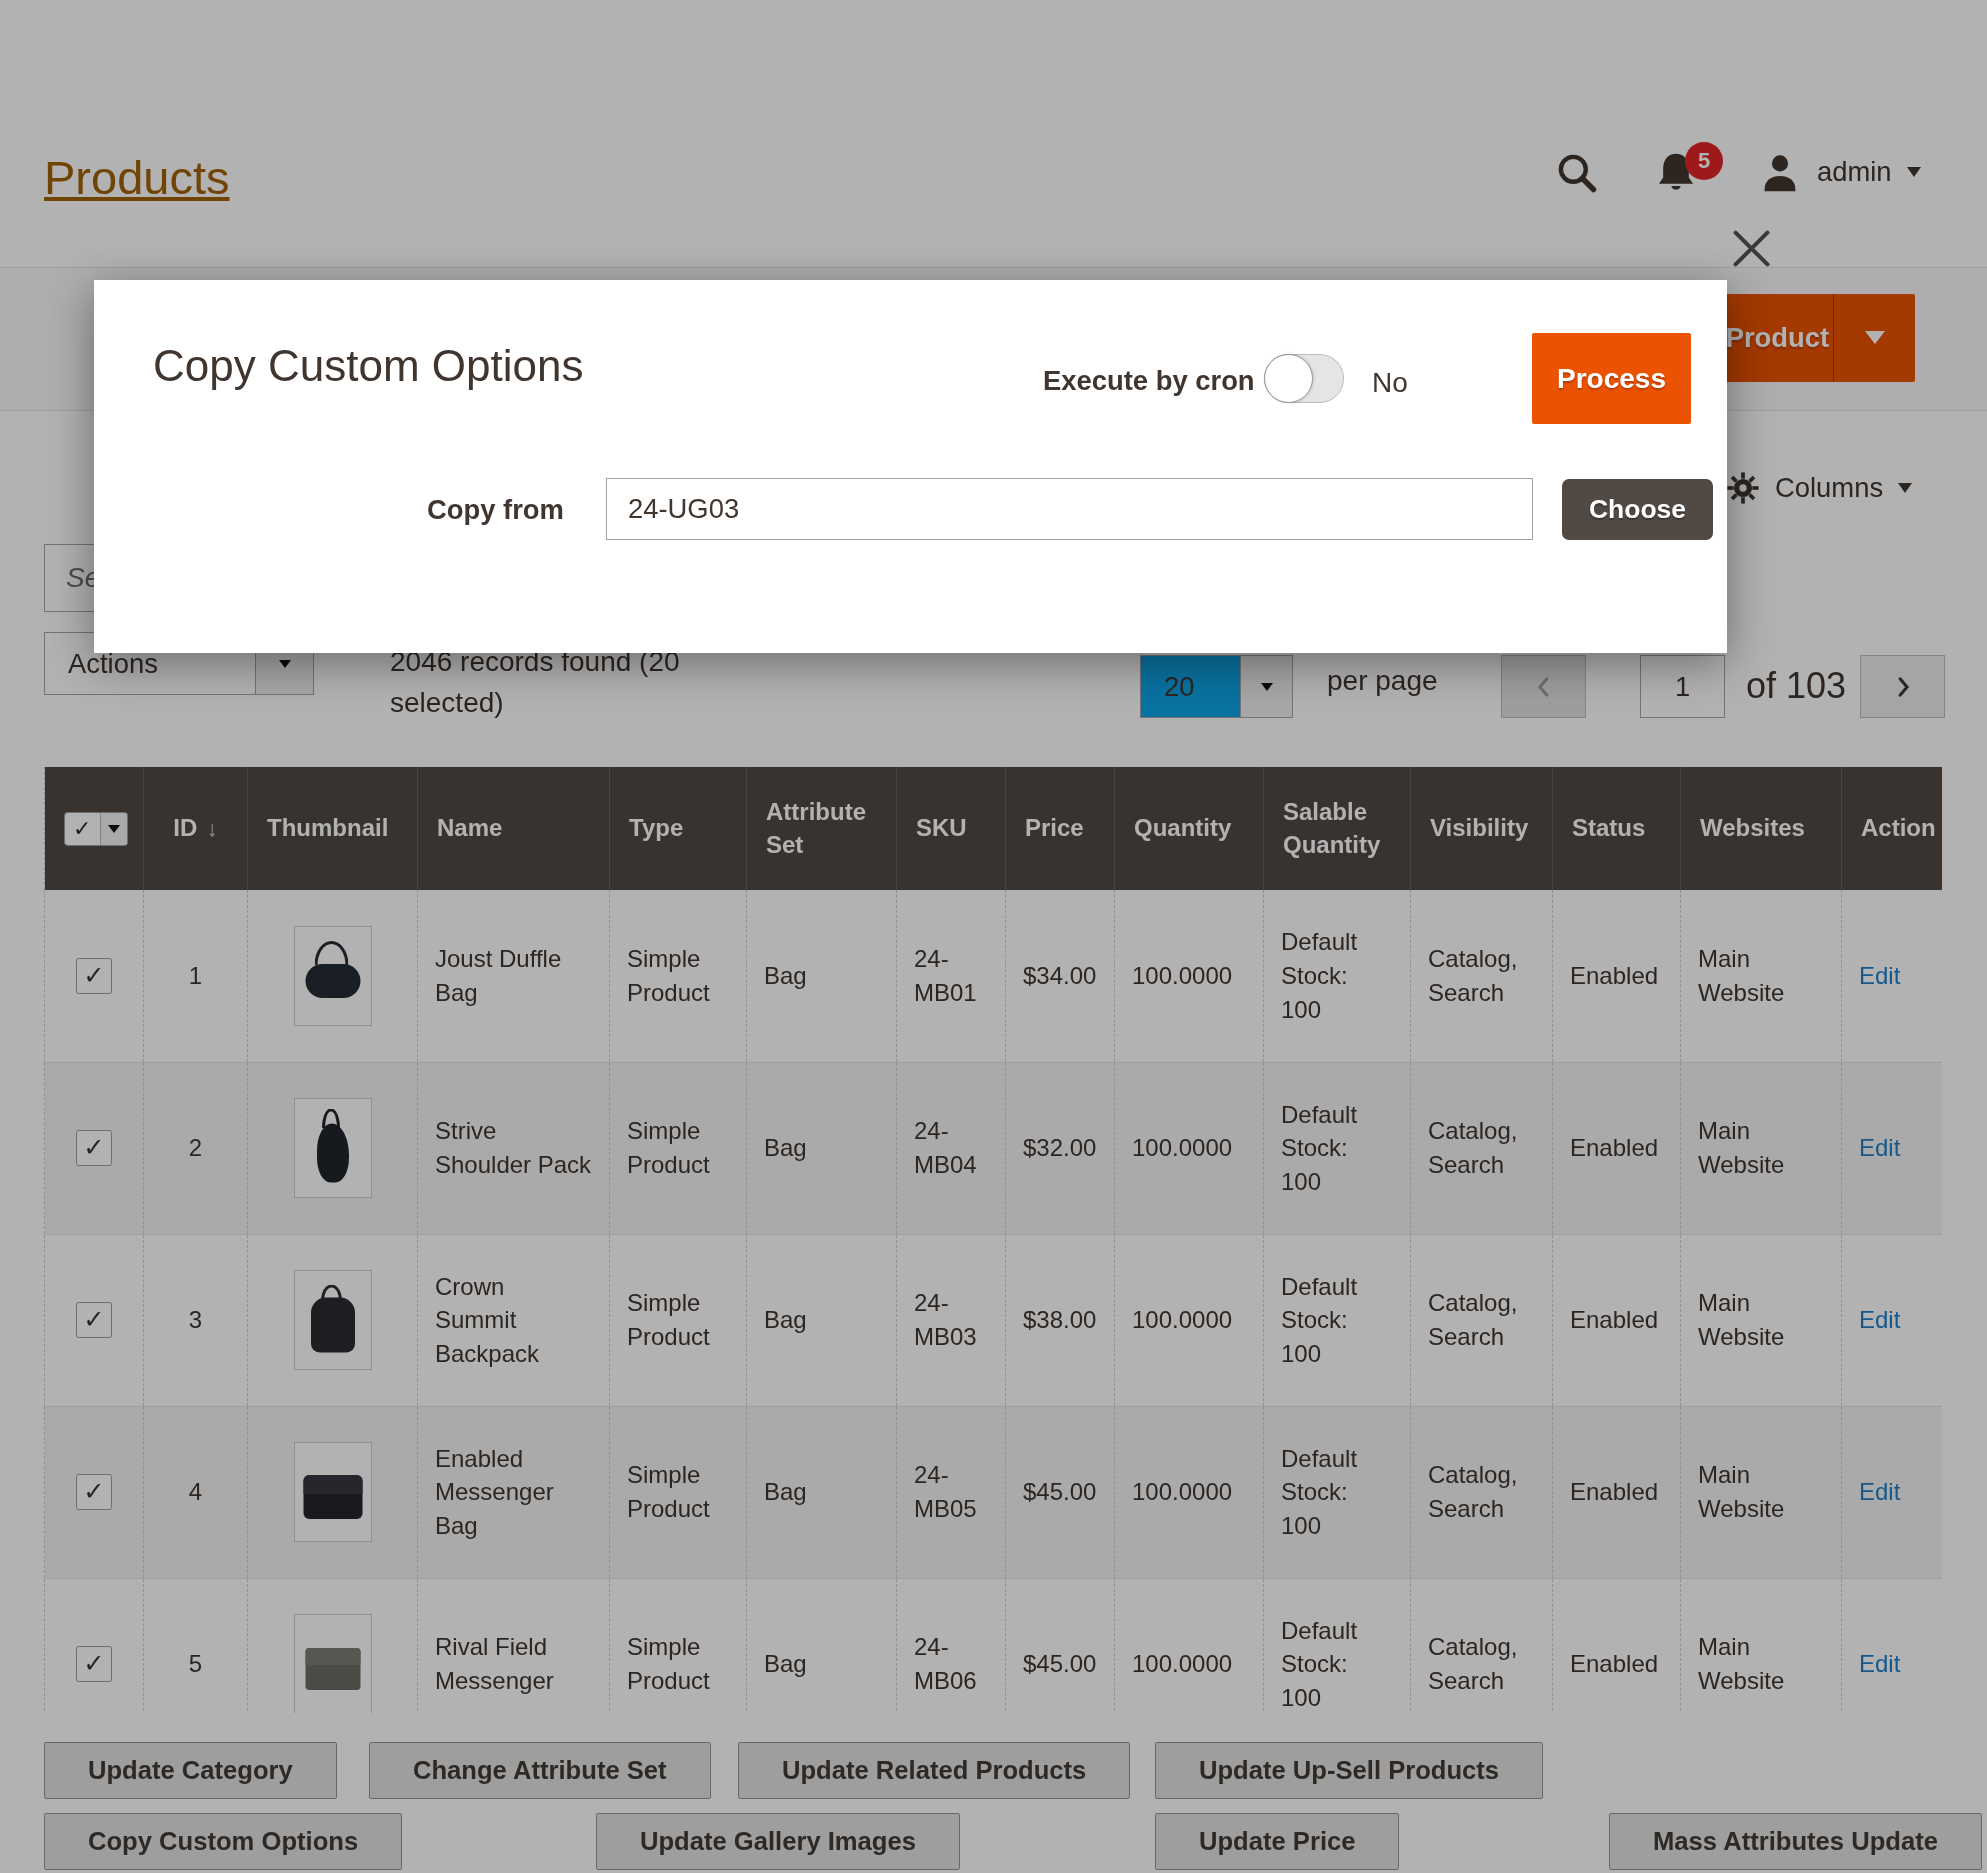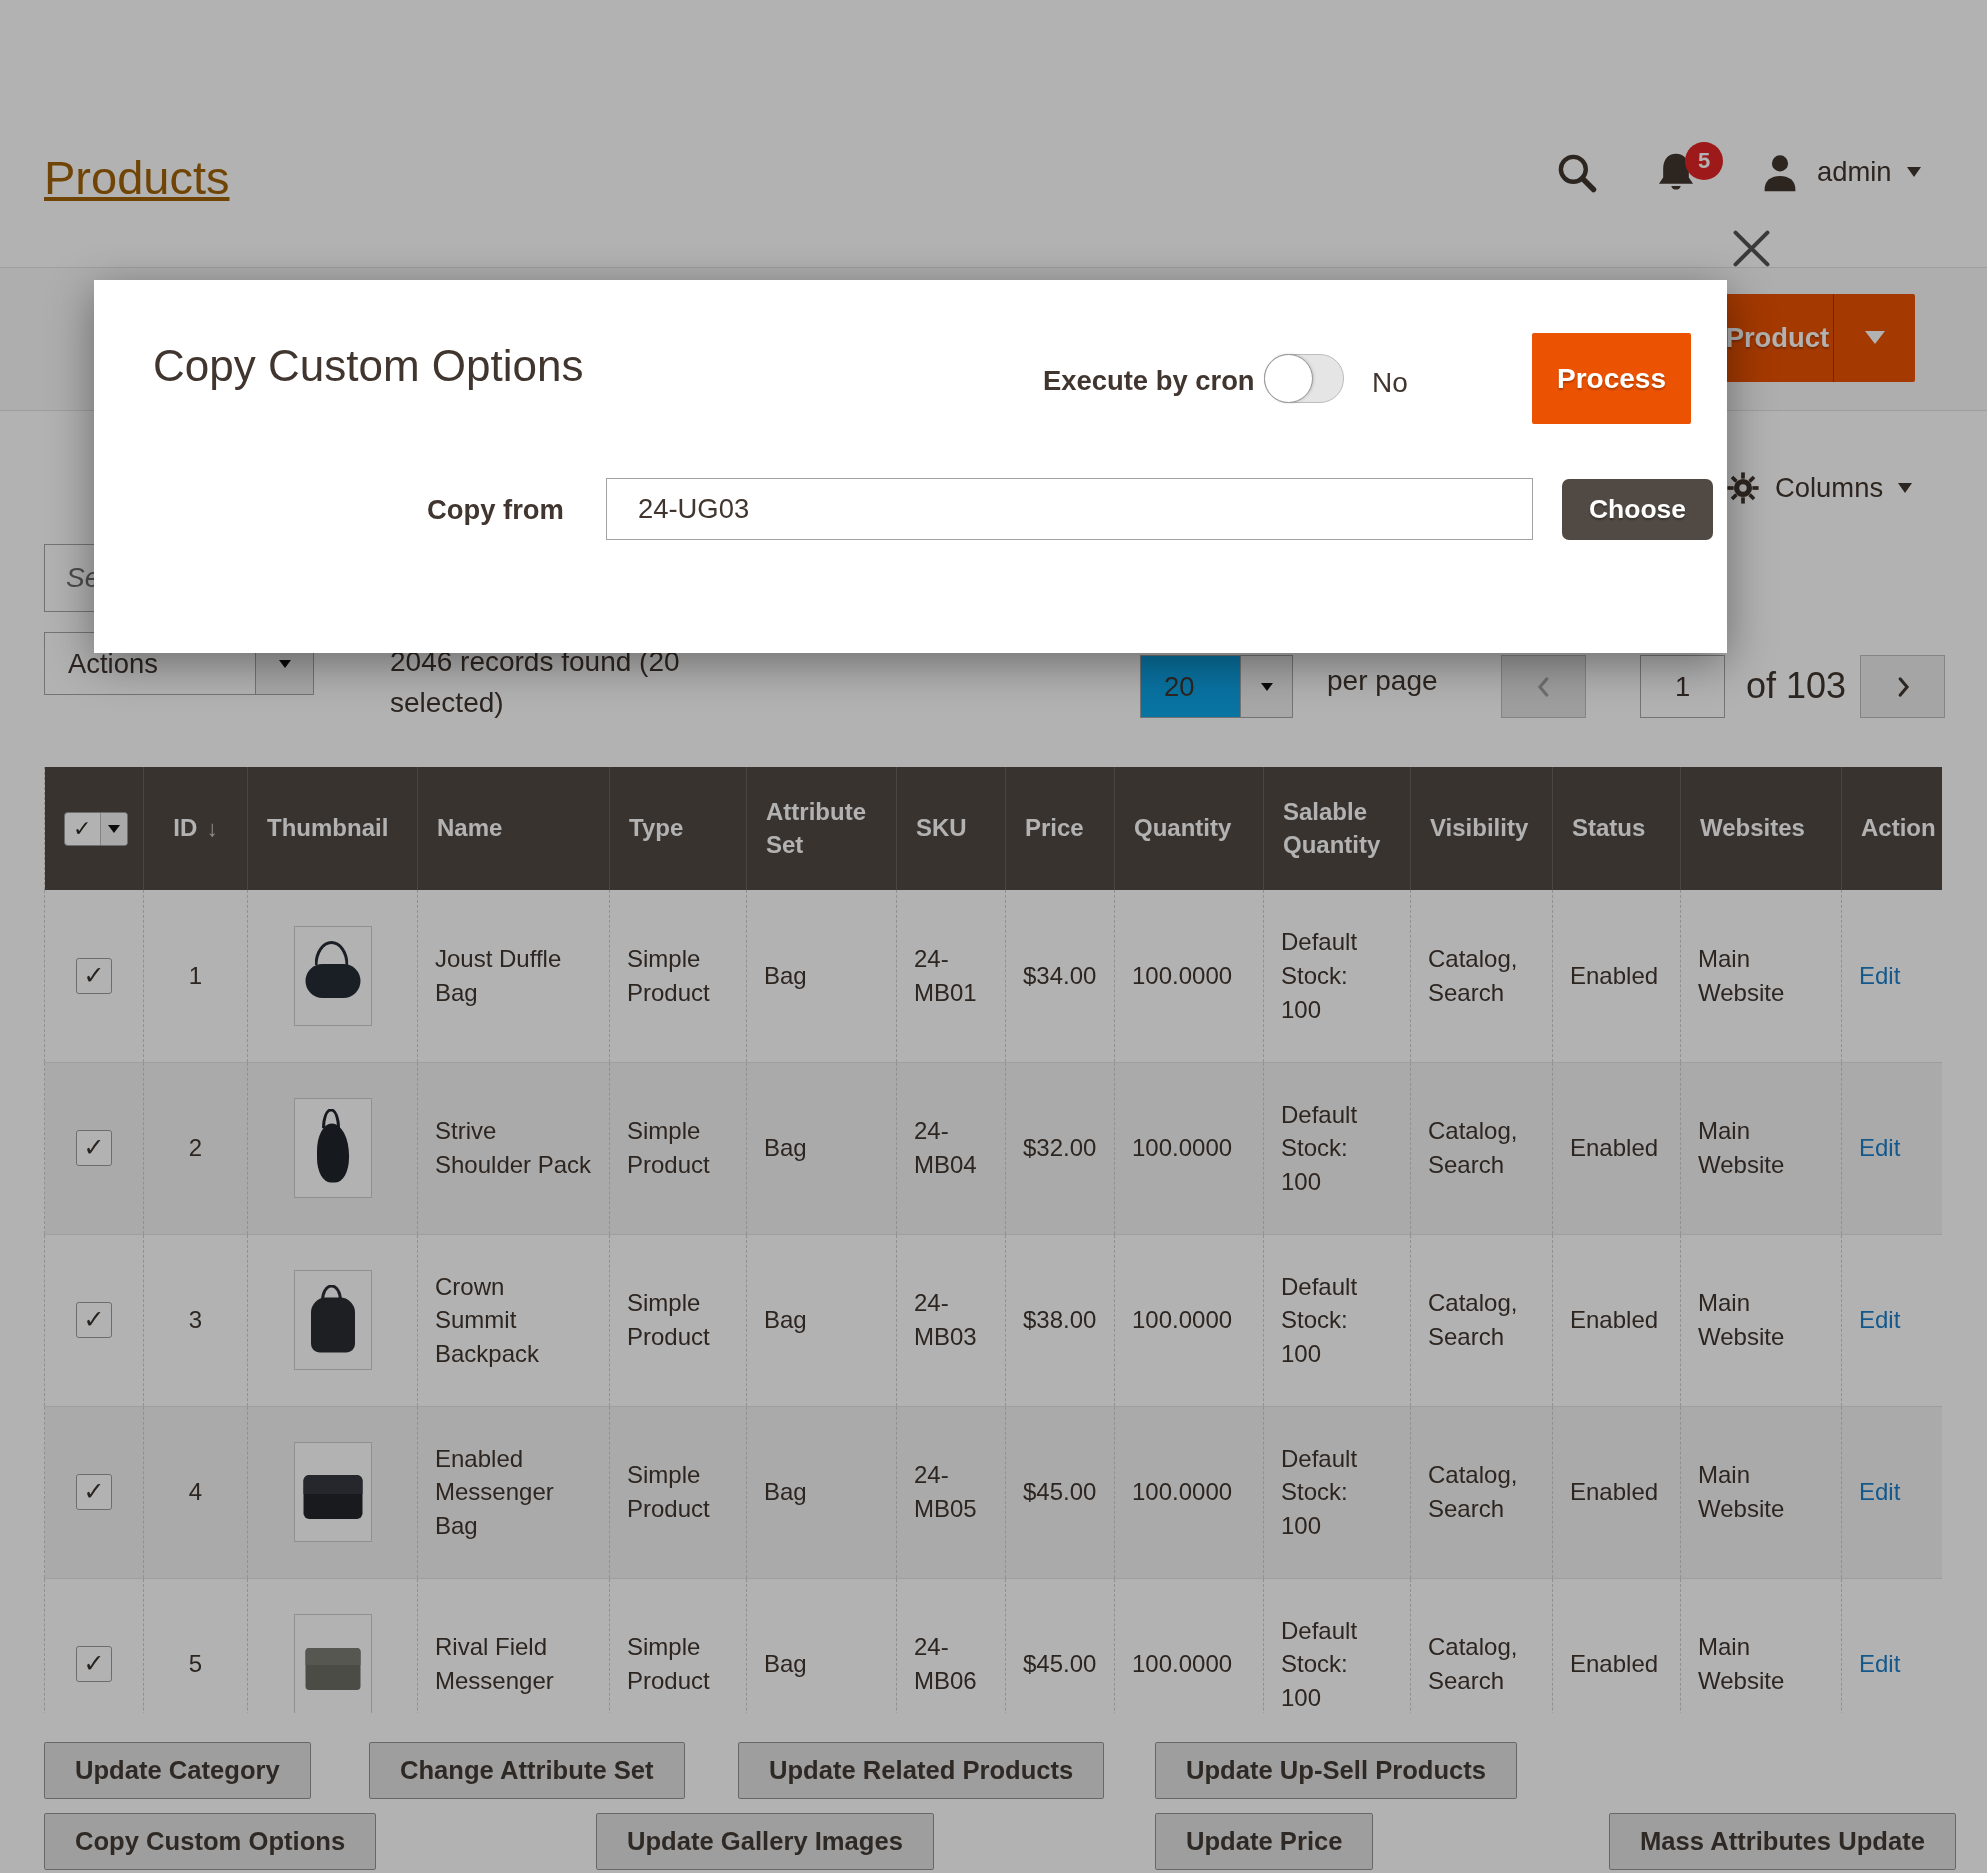--- a/index.html
+++ b/index.html
@@ -81,41 +81,41 @@
   .tmb-backpack::before{width:15px;height:13.2px;border:3.8px solid #2a2d33;border-bottom:none;
         border-radius:50% 50% 0 0/100% 100% 0 0;top:-13.2px;left:10.4px;}
   .tmb-messenger-bag{width:59px;height:44px;background:#24262b;border-radius:5.7px;}
   .tmb-messenger-bag::before{width:59px;height:19px;background:#35383f;border-radius:5.7px 5.7px 0 0;top:0;left:0;}
   .tmb-field-messenger{width:55px;height:42px;background:#6e6e66;border-radius:3.8px;}
   .tmb-field-messenger::before{width:55px;height:17px;background:#7d7d74;border-radius:3.8px 3.8px 0 0;top:0;left:0;}
   
   .frow{left:0;width:1987px;height:57px;}
   .frow1{top:1742px;} .frow2{top:1813px;}
   .fbtn{position:absolute;top:0;height:55px;background:#e3e3e3;border:0.9px solid #949494;border-radius:1.9px;
-        font-size:25.6px;font-weight:bold;color:#443c35;display:flex;align-items:center;padding:0 30px;cursor:pointer;white-space:nowrap;}
+        font-size:25.6px;font-weight:bold;color:#443c35;display:flex;align-items:center;padding:0 43px;cursor:pointer;white-space:nowrap;}
   .frow1 .fbtn:nth-child(1){left:44px;}  .frow1 .fbtn:nth-child(2){left:369px;}
   .frow1 .fbtn:nth-child(3){left:738px;} .frow1 .fbtn:nth-child(4){left:1155px;}
   .frow1 .fbtn:nth-child(5){left:1566px;}
   .frow2 .fbtn:nth-child(1){left:44px;}  .frow2 .fbtn:nth-child(2){left:596px;}
   .frow2 .fbtn:nth-child(3){left:1155px;}.frow2 .fbtn:nth-child(4){left:1609px;}
   
   .overlay{left:0;top:0;width:1987px;height:1874px;background:rgba(0,0,0,0.30);z-index:40;}
   .close-x{left:1726px;top:223px;width:51px;height:51px;z-index:50;cursor:pointer;}
   .modal{left:94px;top:280px;width:1633px;height:373px;background:#fff;z-index:50;box-shadow:0 9.5px 43px rgba(0,0,0,.4);}
   .m-title{left:59px;top:61px;font-size:44px;font-weight:300;color:#41362f;}
   .m-cron-lbl{left:949px;top:85px;font-size:27.4px;font-weight:bold;}
   .m-toggle{left:1170px;top:74px;width:78px;height:47px;border-radius:24px;background:#e5e5e5;border:0.9px solid #bdbdbd;cursor:pointer;}
   .m-knob{position:absolute;left:-0.9px;top:-0.9px;width:47px;height:47px;border-radius:50%;background:#fff;
           border:0.9px solid #949494;box-shadow:0.9px 0 2.8px rgba(0,0,0,.15);}
   .m-no{left:1278px;top:87px;font-size:28px;color:#41362f;}
   .m-process{left:1438px;top:53px;width:159px;height:91px;background:#eb5202;color:#fff;font-size:28px;font-weight:bold;
              display:flex;align-items:center;justify-content:center;border-radius:1.9px;cursor:pointer;text-shadow:0 1.9px 1.9px rgba(0,0,0,.25);}
   .m-copy-lbl{left:333px;top:214px;font-size:27.4px;font-weight:bold;}
   .m-input{left:512px;top:198px;width:927px;height:62px;border:0.9px solid #a2a2a2;display:flex;align-items:center;
-           padding-left:31px;font-size:27.4px;color:#41362f;box-sizing:border-box;}
+           padding-left:21px;font-size:27.4px;color:#41362f;box-sizing:border-box;}
   .m-choose{left:1468px;top:199px;width:151px;height:61px;background:#514943;color:#fff;font-size:26.5px;font-weight:bold;
             display:flex;align-items:center;justify-content:center;border-radius:7px;cursor:pointer;text-shadow:0 1.9px 1.9px rgba(0,0,0,.3);}
 </style>
 </head>
 <body>
 
 <div class="abs page-title">Products</div>
 
 <div class="abs search-btn">
   <svg class="hdr-ic" viewBox="0 0 24 24">

